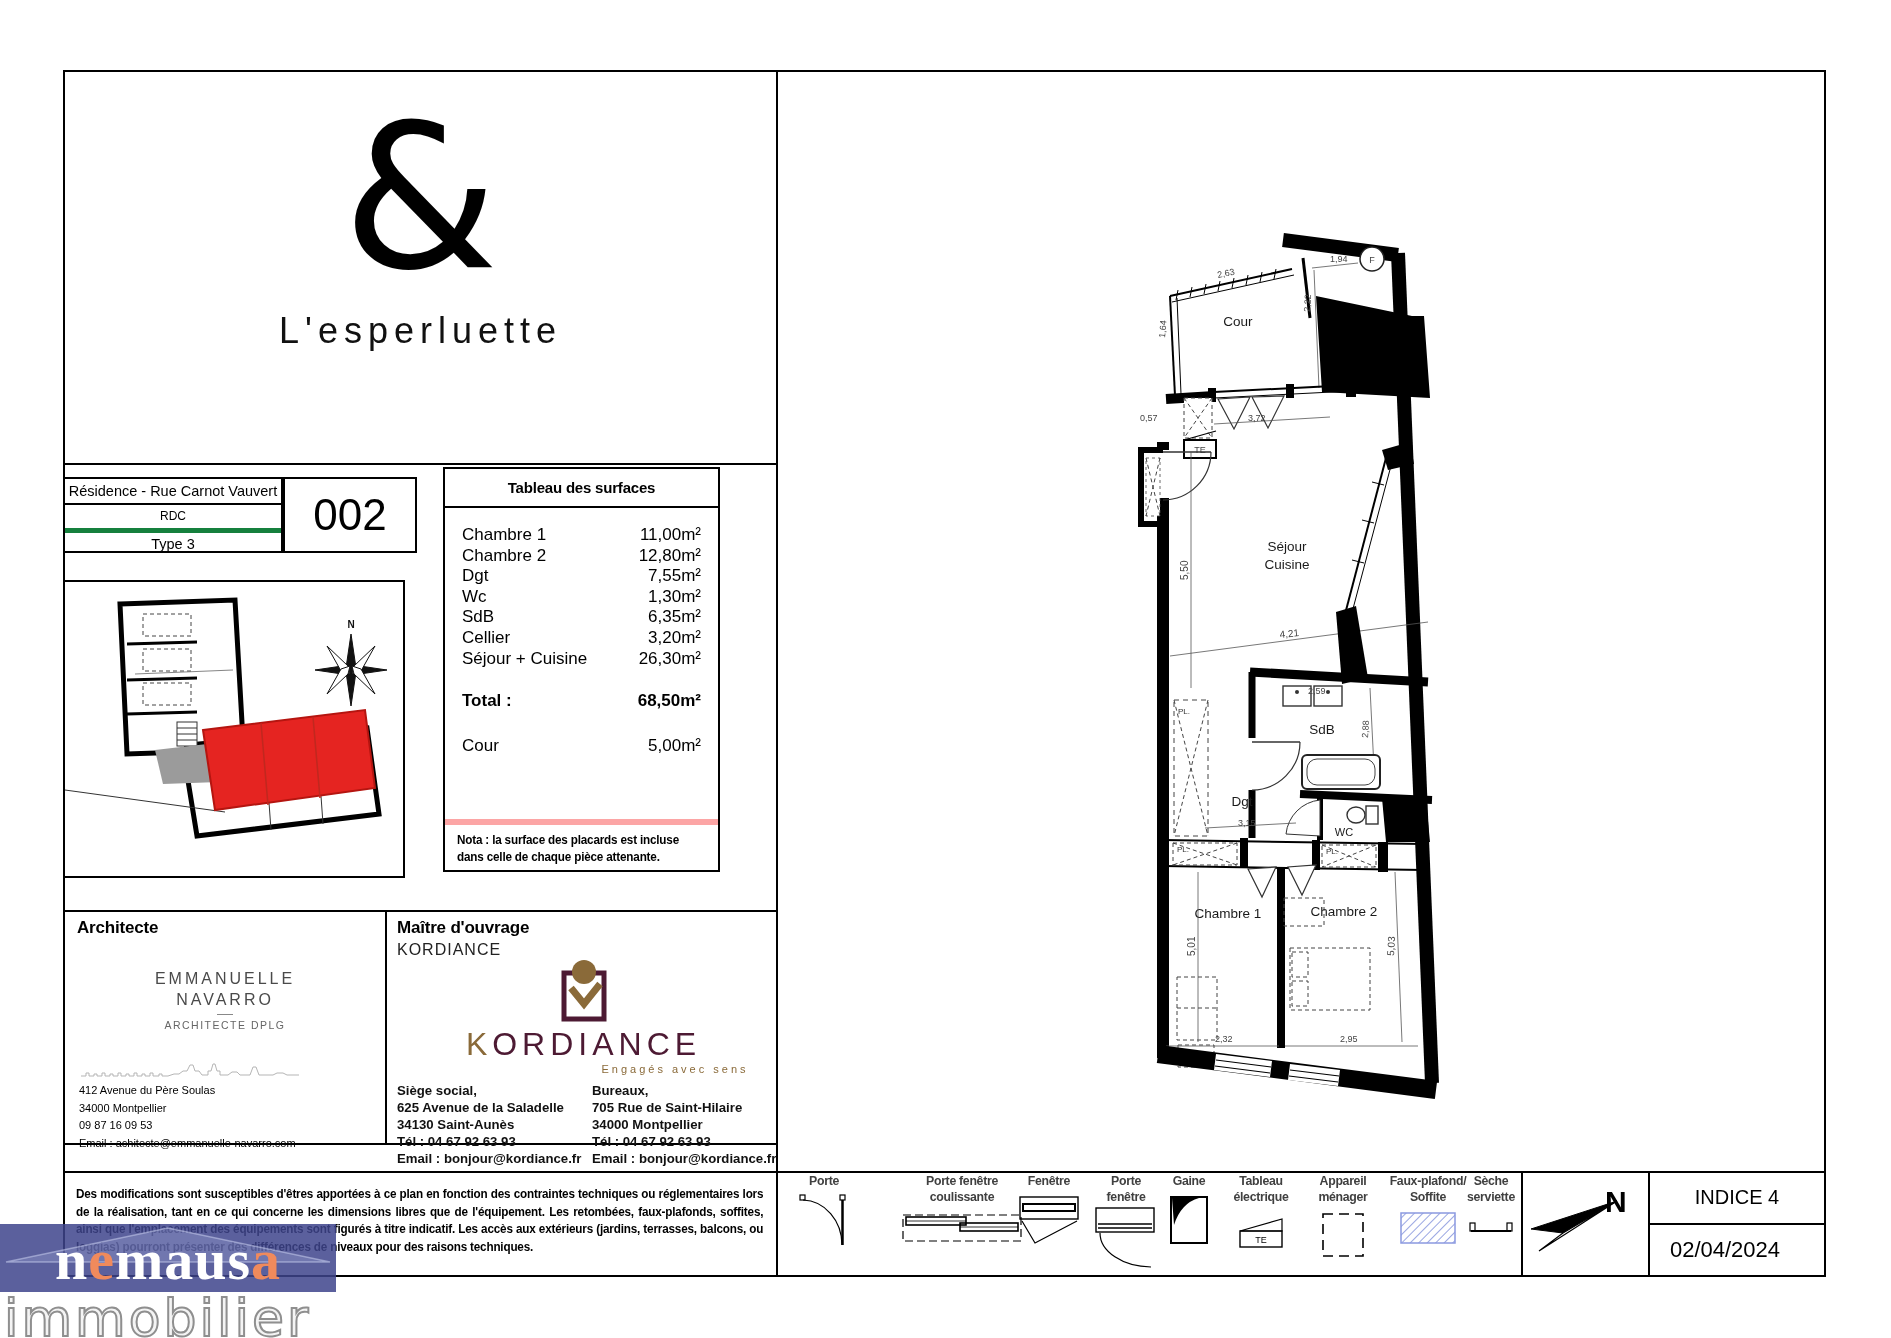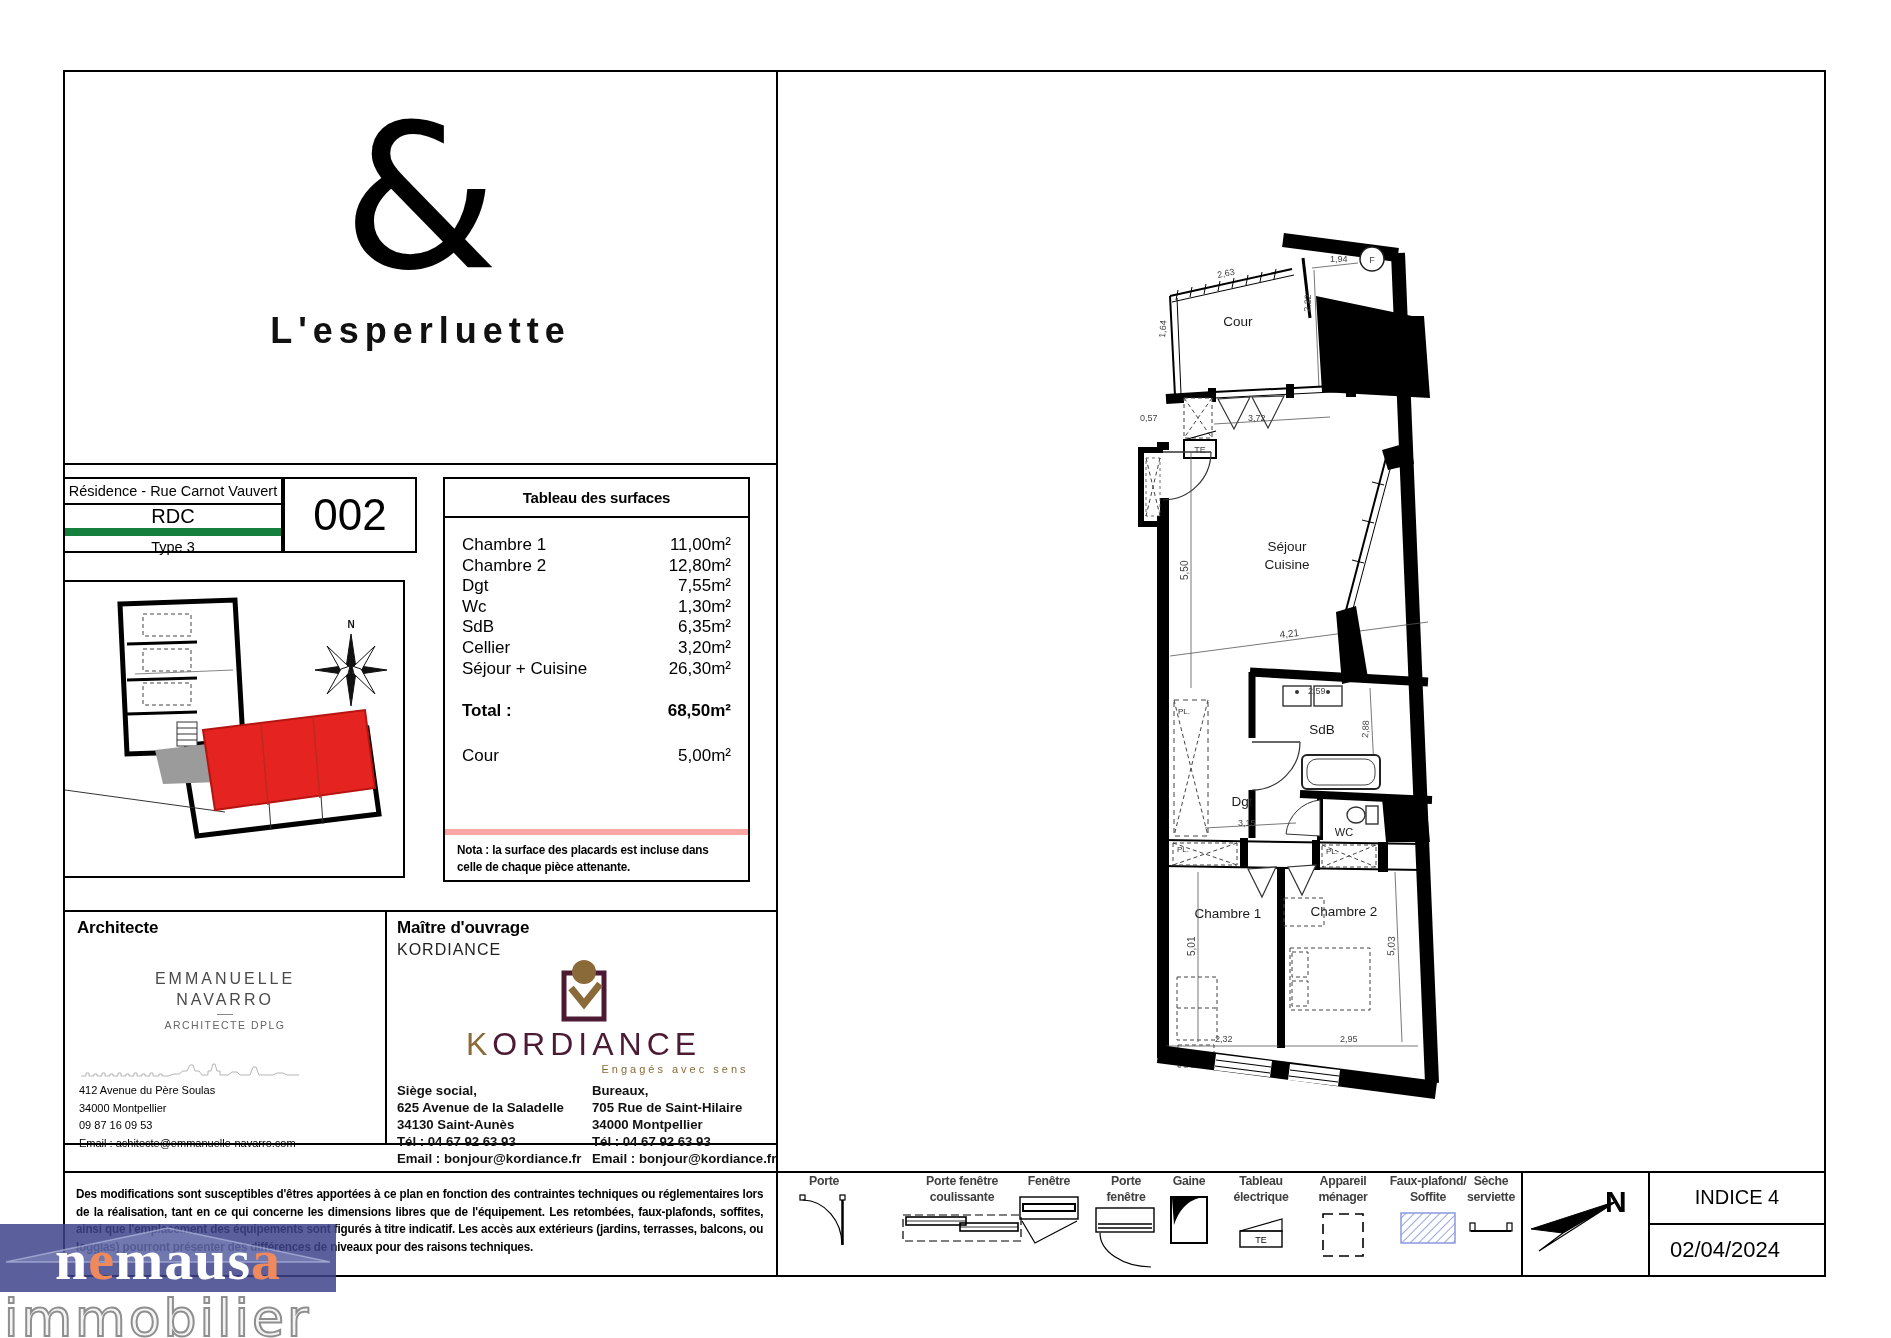--- a/index.html
+++ b/index.html
@@ -14,21 +14,21 @@
   .cond{transform:scaleX(.9);transform-origin:0 0;width:111%;}
   svg text{font-family:"Liberation Sans",sans-serif;}
   .dim{font-size:10px;fill:#444;}
   .dimsm{font-size:9px;fill:#444;}
   .room{font-size:13.5px;fill:#1a1a1a;}
   .roomsm{font-size:11px;fill:#1a1a1a;}
   .plmark{font-size:8px;fill:#333;}
   .wall{stroke:#000;fill:none;}
   .dashl{stroke:#444;stroke-width:1;fill:none;stroke-dasharray:4 3;}
   .amp{font-family:"DejaVu Sans",sans-serif;font-size:200px;line-height:215px;font-weight:500;}
-  .brand{font-weight:700;font-size:36px;letter-spacing:6px;color:#111;}
+  .brand{font-weight:400;font-size:36px;letter-spacing:6px;color:#111;}
   .surfrow{display:flex;justify-content:space-between;font-size:17px;line-height:20.6px;}
   .legend-item{position:absolute;top:1173px;height:100px;text-align:center;}
   .legend-label{font-size:12.3px;font-weight:700;line-height:16px;letter-spacing:-0.3px;color:#404040;}
   .addr{font-size:13.2px;font-weight:700;line-height:17px;color:#111;}
   .wm-name{font-family:"Liberation Serif",serif;font-size:58px;font-weight:700;letter-spacing:1px;}
   .wm-immo{font-family:"DejaVu Sans",sans-serif;font-size:52px;letter-spacing:3px;
            color:#f4f4f4;-webkit-text-stroke:2px #8f8f8f;}
 </style>
 </head>
 <body>
@@ -36,28 +36,28 @@
 <div class="box" style="left:63px;top:70px;width:1763px;height:1207px;"></div>
 <div class="vline" style="left:776px;top:70px;height:1101px;"></div>
 
 <div class="box" style="left:63px;top:70px;width:715px;height:395px;">
   <div class="abs amp center" style="left:0;right:0;top:18px;">&amp;</div>
   <div class="abs brand center" style="left:0;right:0;top:238px;">L'esperluette</div>
 </div>
 
 <div class="box" style="left:63px;top:477px;width:220px;height:76px;">
   <div class="center" style="font-size:14.5px;line-height:24px;border-bottom:2px solid #000;">Résidence - Rue Carnot Vauvert</div>
-  <div class="center" style="font-size:20px;line-height:23px;border-bottom:8px solid #15803d;">RDC</div>
+  <div class="center" style="font-size:12px;line-height:23px;border-bottom:5px solid #15803d;">RDC</div>
   <div class="center" style="font-size:14.5px;line-height:23px;">Type 3</div>
 </div>
 <div class="box center" style="left:283px;top:477px;width:134px;height:76px;">
   <div style="font-size:44px;line-height:72px;">002</div>
 </div>
 
-<div class="box" style="left:443px;top:477px;width:307px;height:405px;">
+<div class="box" style="left:443px;top:467px;width:277px;height:405px;">
   <div class="center narrow" style="font-size:15px;line-height:37px;border-bottom:2px solid #000;">Tableau des surfaces</div>
   <div class="abs" style="left:17px;right:17px;top:56px;">
     <div class="surfrow">
       <span>Chambre 1</span>
       <span>11,00m²</span>
       </div>
     <div class="surfrow">
       <span>Chambre 2</span>
       <span>12,80m²</span>
       </div>

